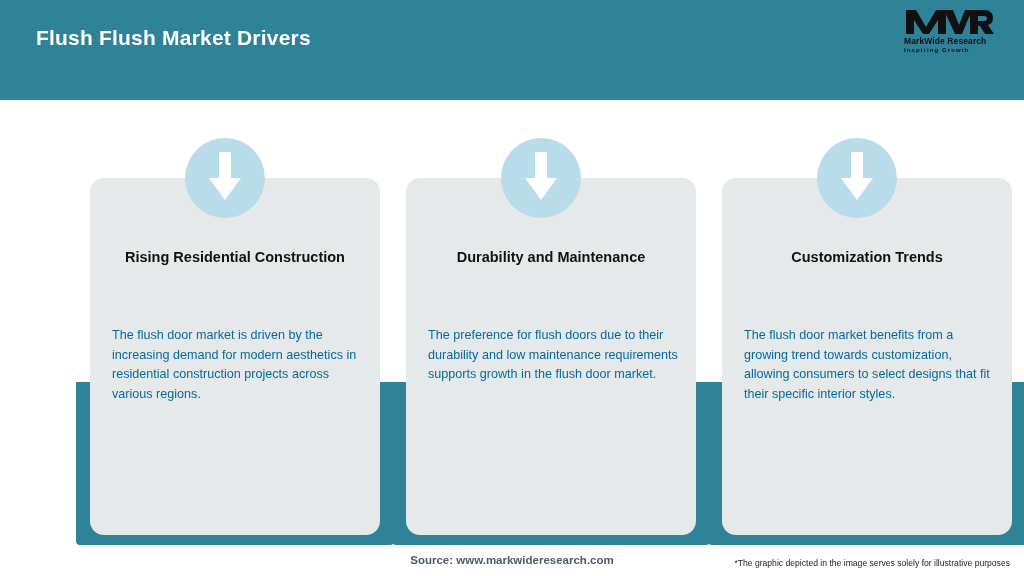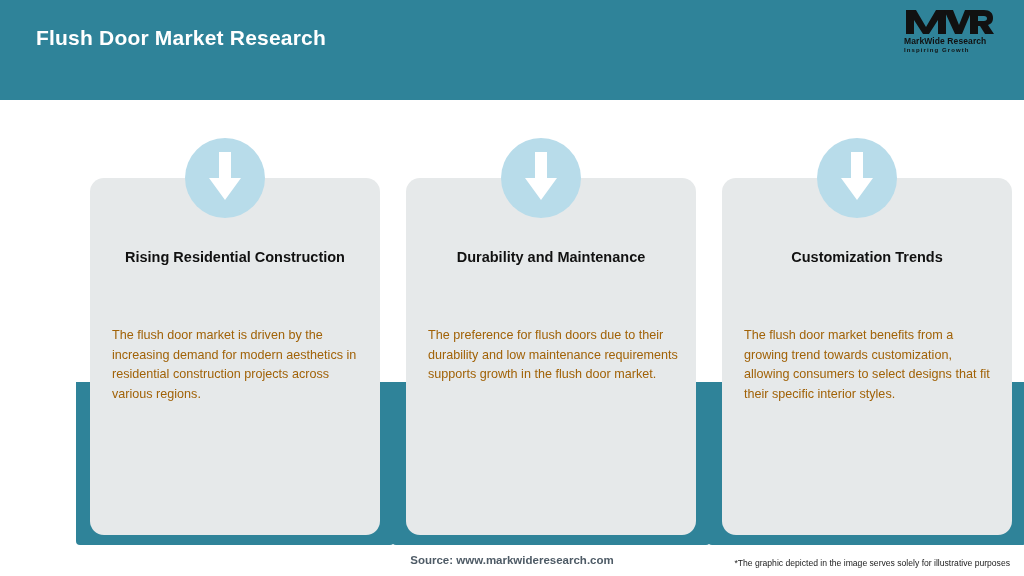--- a/index.html
+++ b/index.html
@@ -124,21 +124,21 @@
     color: #111111;
     line-height: 23px;
   }
 
   .card-body {
     position: absolute;
     left: 22px;
     top: 148px;
     width: 250px;
     font-size: 12.6px;
-    color: #a16207;
+    color: #0369a1;
     line-height: 19.5px;
   }
 
   
   #source {
     position: absolute;
     left: 0;
     top: 554px;
     width: 1024px;
     text-align: center;
@@ -153,21 +153,21 @@
     font-size: 8.6px;
     color: #1a1a1a;
   }
 </style>
 </head>
 <body>
 
 <div id="page">
 
   <div id="header">
-    <div id="header-title">Flush Door Market Research</div>
+    <div id="header-title">Flush Flush Market Drivers</div>
 
     <div id="logo">
       <span id="logo-mark">
         <svg width="90" height="28" viewBox="0 0 90 28">
           <path d="M2 26 L2 2 L12 2 L22 19 L32 2 L42 2 L42 26 L34 26 L34 12 L25 26 L19 26 L10 12 L10 26 Z" fill="#111111"></path>
           <path d="M40 2 L49 2 L55 17 L61 2 L68 2 L58 26 L51 26 Z" fill="#111111"></path>
           <path d="M66 26 L66 2 L80 2 C86 2 89 5 89 10 C89 14 87 16 84 17 L90 26 L81 26 L76 18 L74 18 L74 26 Z M74 8 L74 13 L80 13 C82 13 83 12 83 10.5 C83 9 82 8 80 8 Z" fill="#111111"></path>
         </svg>
       </span>
       <span id="logo-name">MarkWide Research</span>

